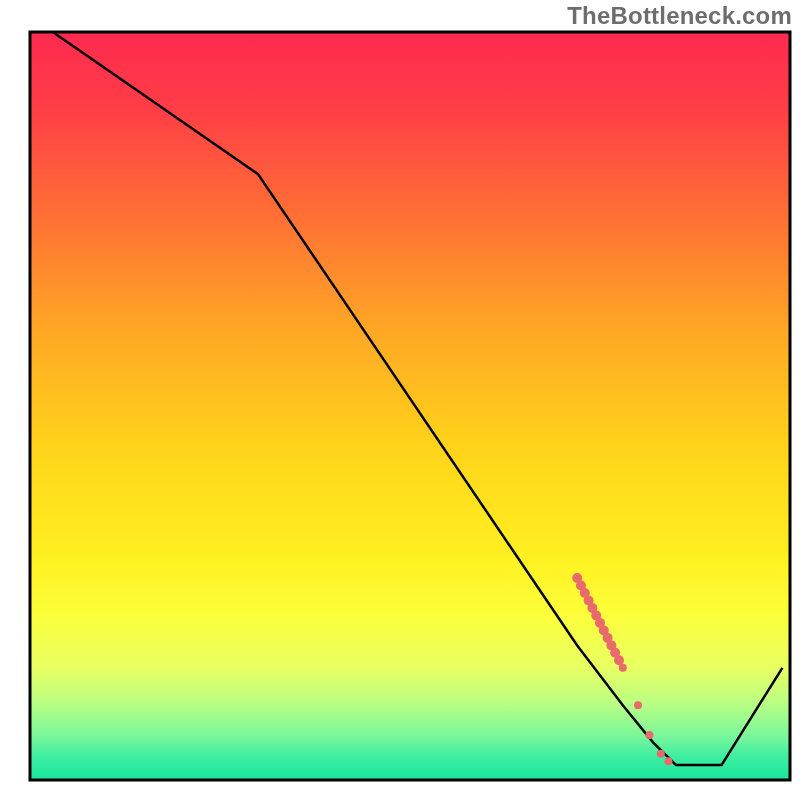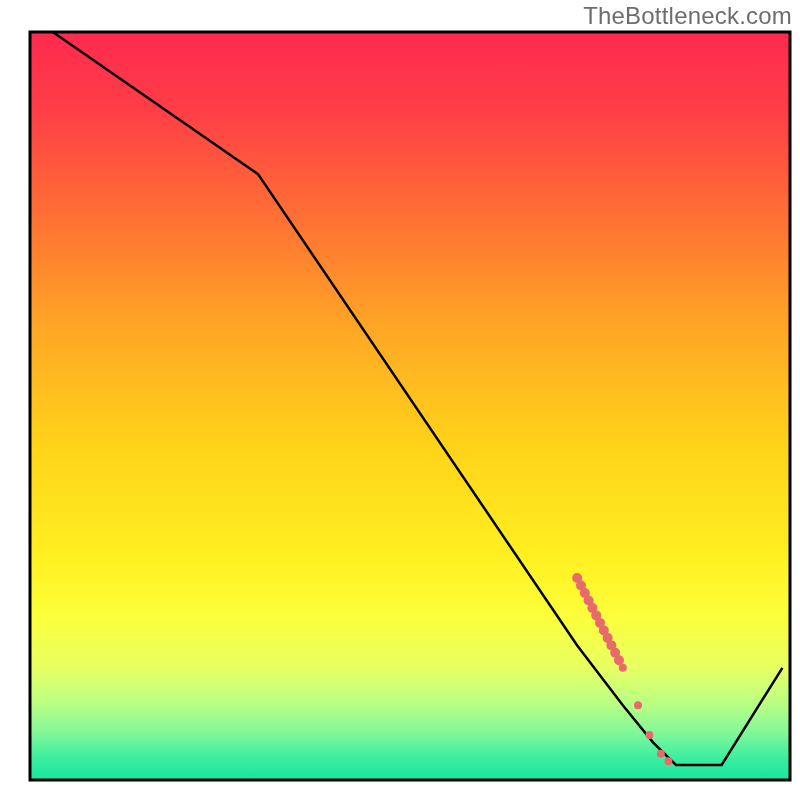--- a/index.html
+++ b/index.html
@@ -14,21 +14,21 @@
   .frame {
     position: relative;
     width: 800px;
     height: 800px;
   }
   .watermark {
     position: absolute;
     top: 2px;
     right: 8px;
     font-size: 24px;
-    font-weight: 400;
+    font-weight: 700;
     color: #6d6d6d;
     letter-spacing: 0.2px;
     z-index: 10;
   }
   .chart {
     position: absolute;
     left: 0;
     top: 0;
     width: 800px;
     height: 800px;

